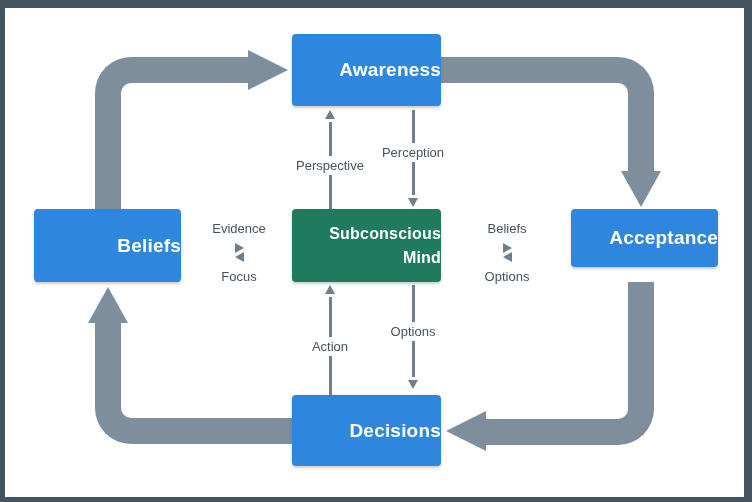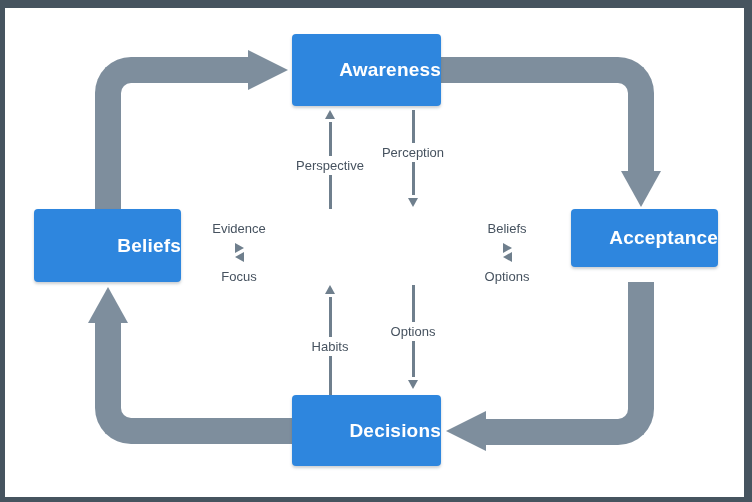--- a/index.html
+++ b/index.html
@@ -74,20 +74,24 @@
   <div class="thead th-up" style="left:88px;top:287px;"></div>
 
   <div class="node blue" style="left:292px;top:34px;width:149px;height:72px;">
     <span class="node-label">Awareness</span>
   </div>
 
   <div class="node blue" style="left:34px;top:209px;width:147px;height:73px;">
     <span class="node-label">Beliefs</span>
   </div>
 
+  <div class="node green" style="left:292px;top:209px;width:149px;height:73px;">
+    <span class="node-label sm">Subconscious</span>
+    <span class="node-label sm">Mind</span>
+  </div>
 
   <div class="node blue" style="left:571px;top:209px;width:147px;height:58px;">
     <span class="node-label">Acceptance</span>
   </div>
 
   <div class="node blue" style="left:292px;top:395px;width:149px;height:71px;">
     <span class="node-label">Decisions</span>
   </div>
 
   <div class="conn col" style="left:309px;top:110px;width:42px;height:99px;">
@@ -128,21 +132,21 @@
   <div class="conn row" style="left:447px;top:252px;width:120px;height:21px;">
     <i class="shead sh-left"></i>
     <i class="ln h f"></i>
     <span class="clabel">Options</span>
     <i class="ln h f"></i>
   </div>
 
   <div class="conn col" style="left:309px;top:285px;width:42px;height:110px;">
     <i class="shead sh-up"></i>
     <i class="ln v f"></i>
-    <span class="clabel">Habits</span>
+    <span class="clabel">Action</span>
     <i class="ln v f"></i>
   </div>
 
   <div class="conn col" style="left:392px;top:285px;width:42px;height:104px;">
     <i class="ln v f"></i>
     <span class="clabel">Options</span>
     <i class="ln v f"></i>
     <i class="shead sh-down"></i>
   </div>
 </div>

